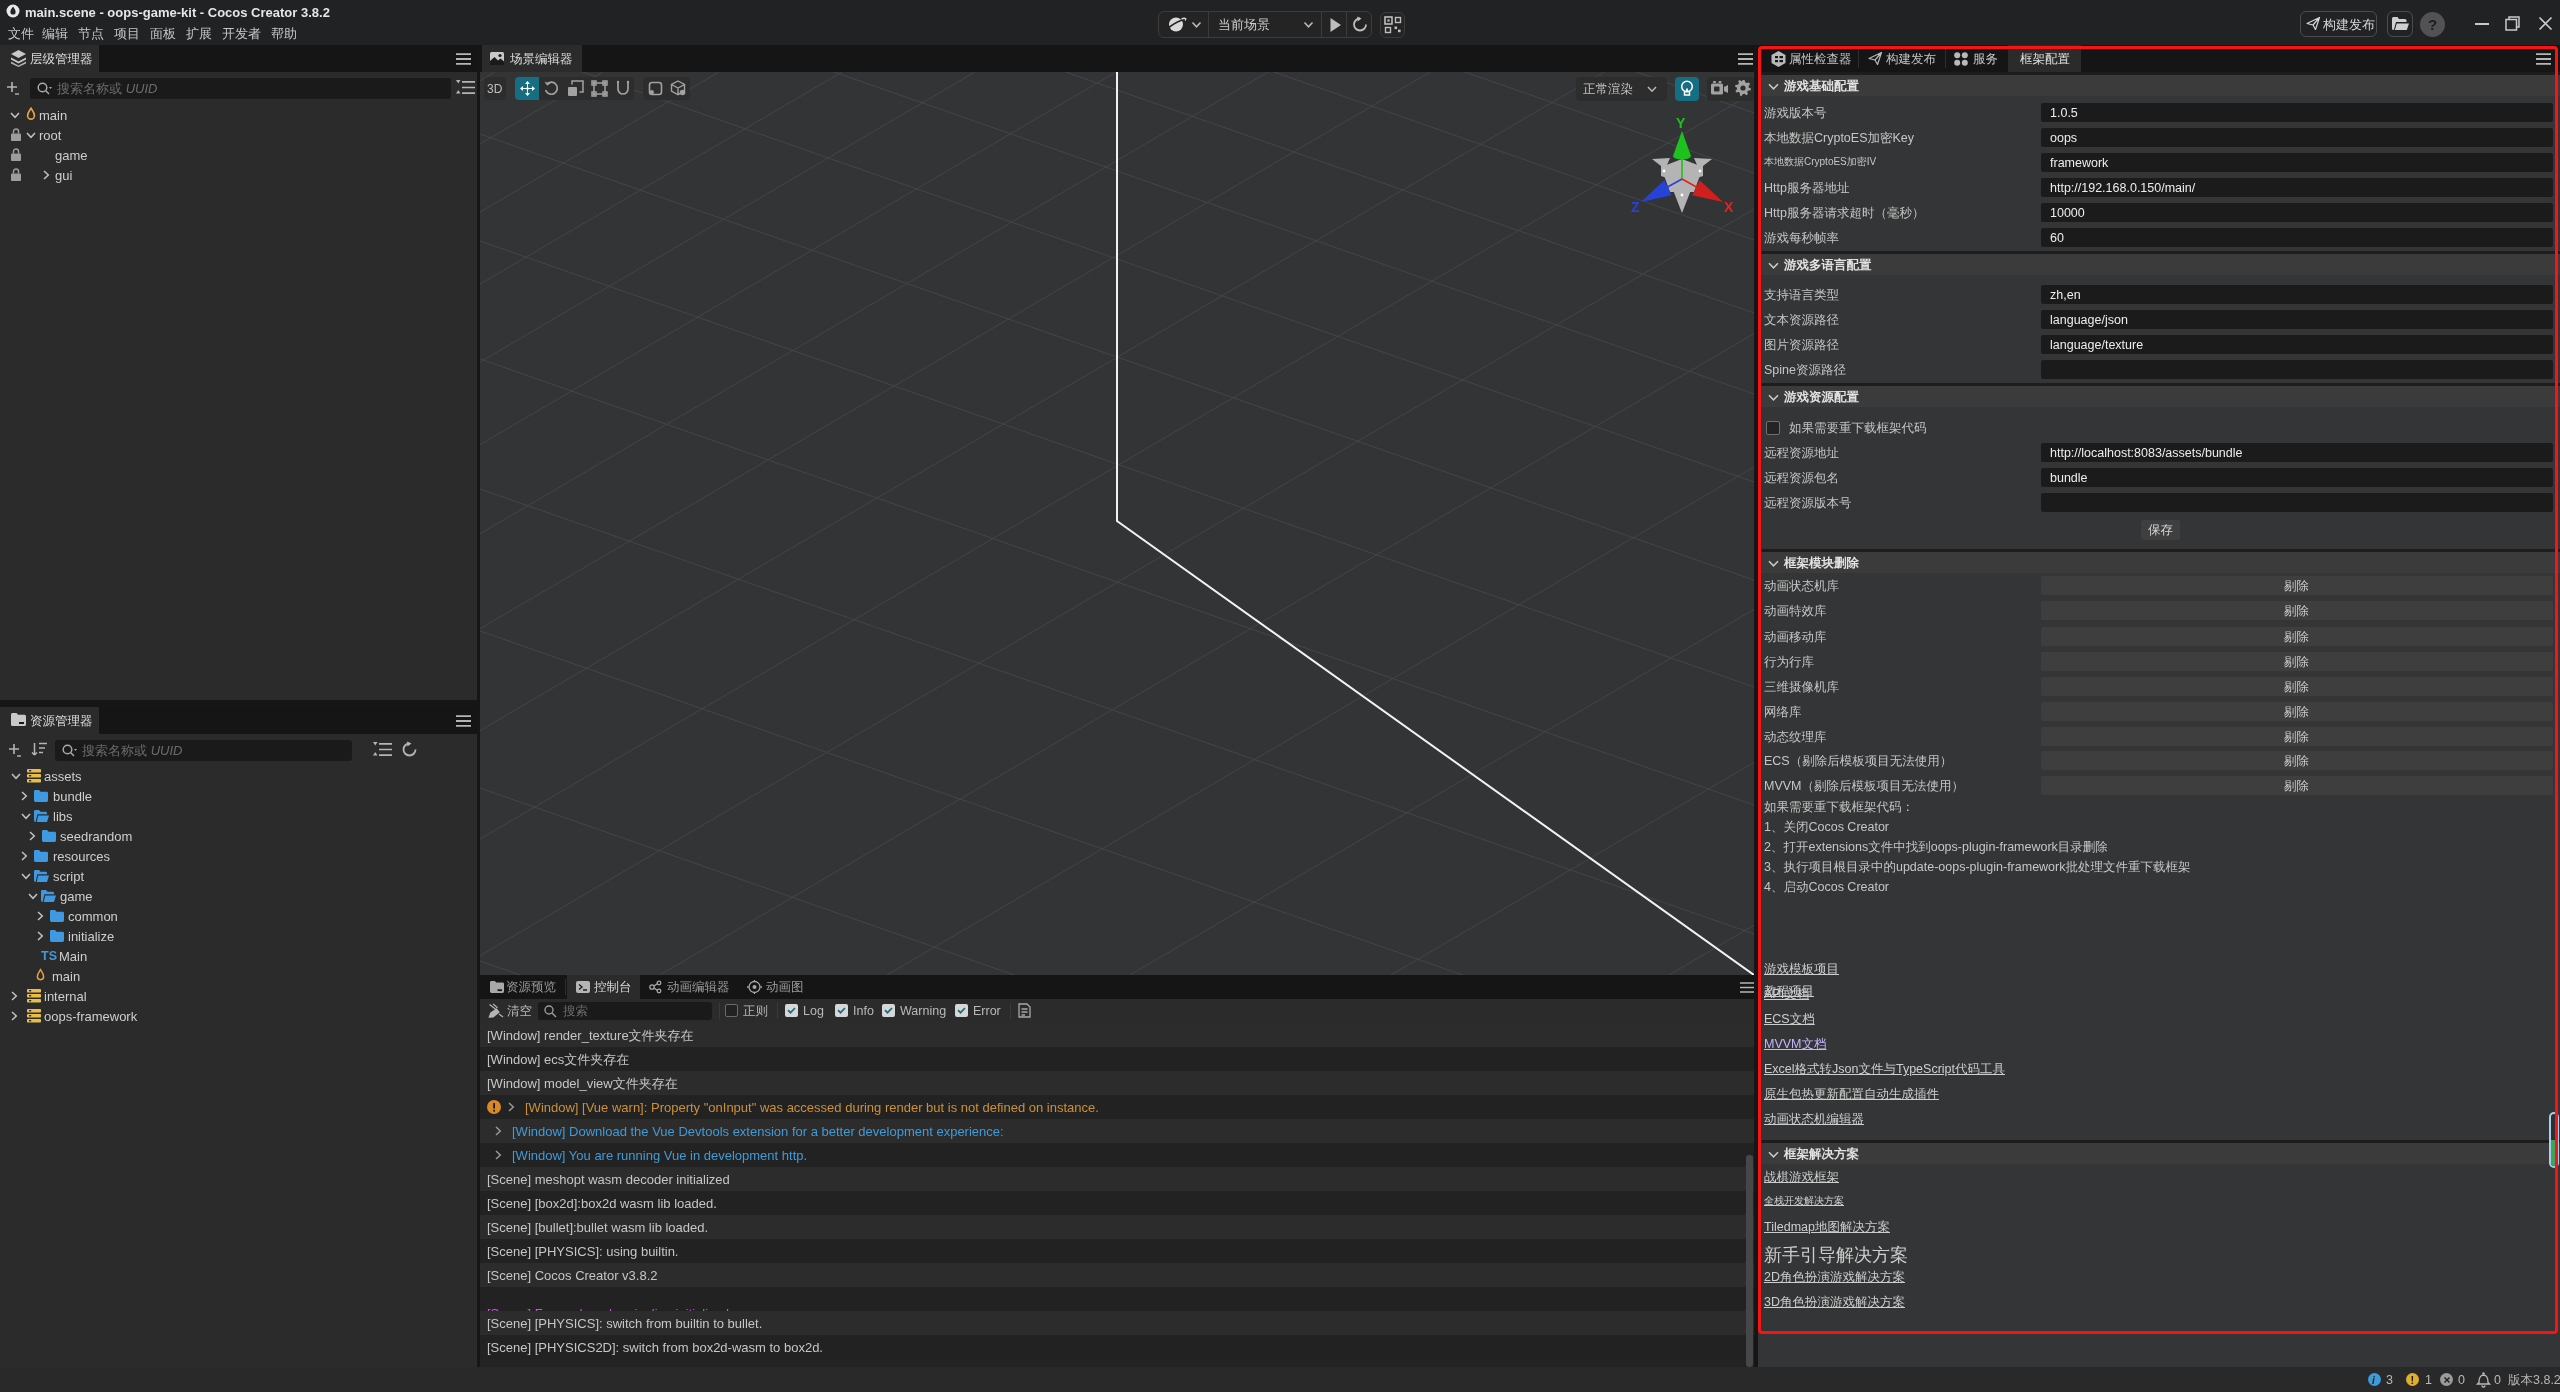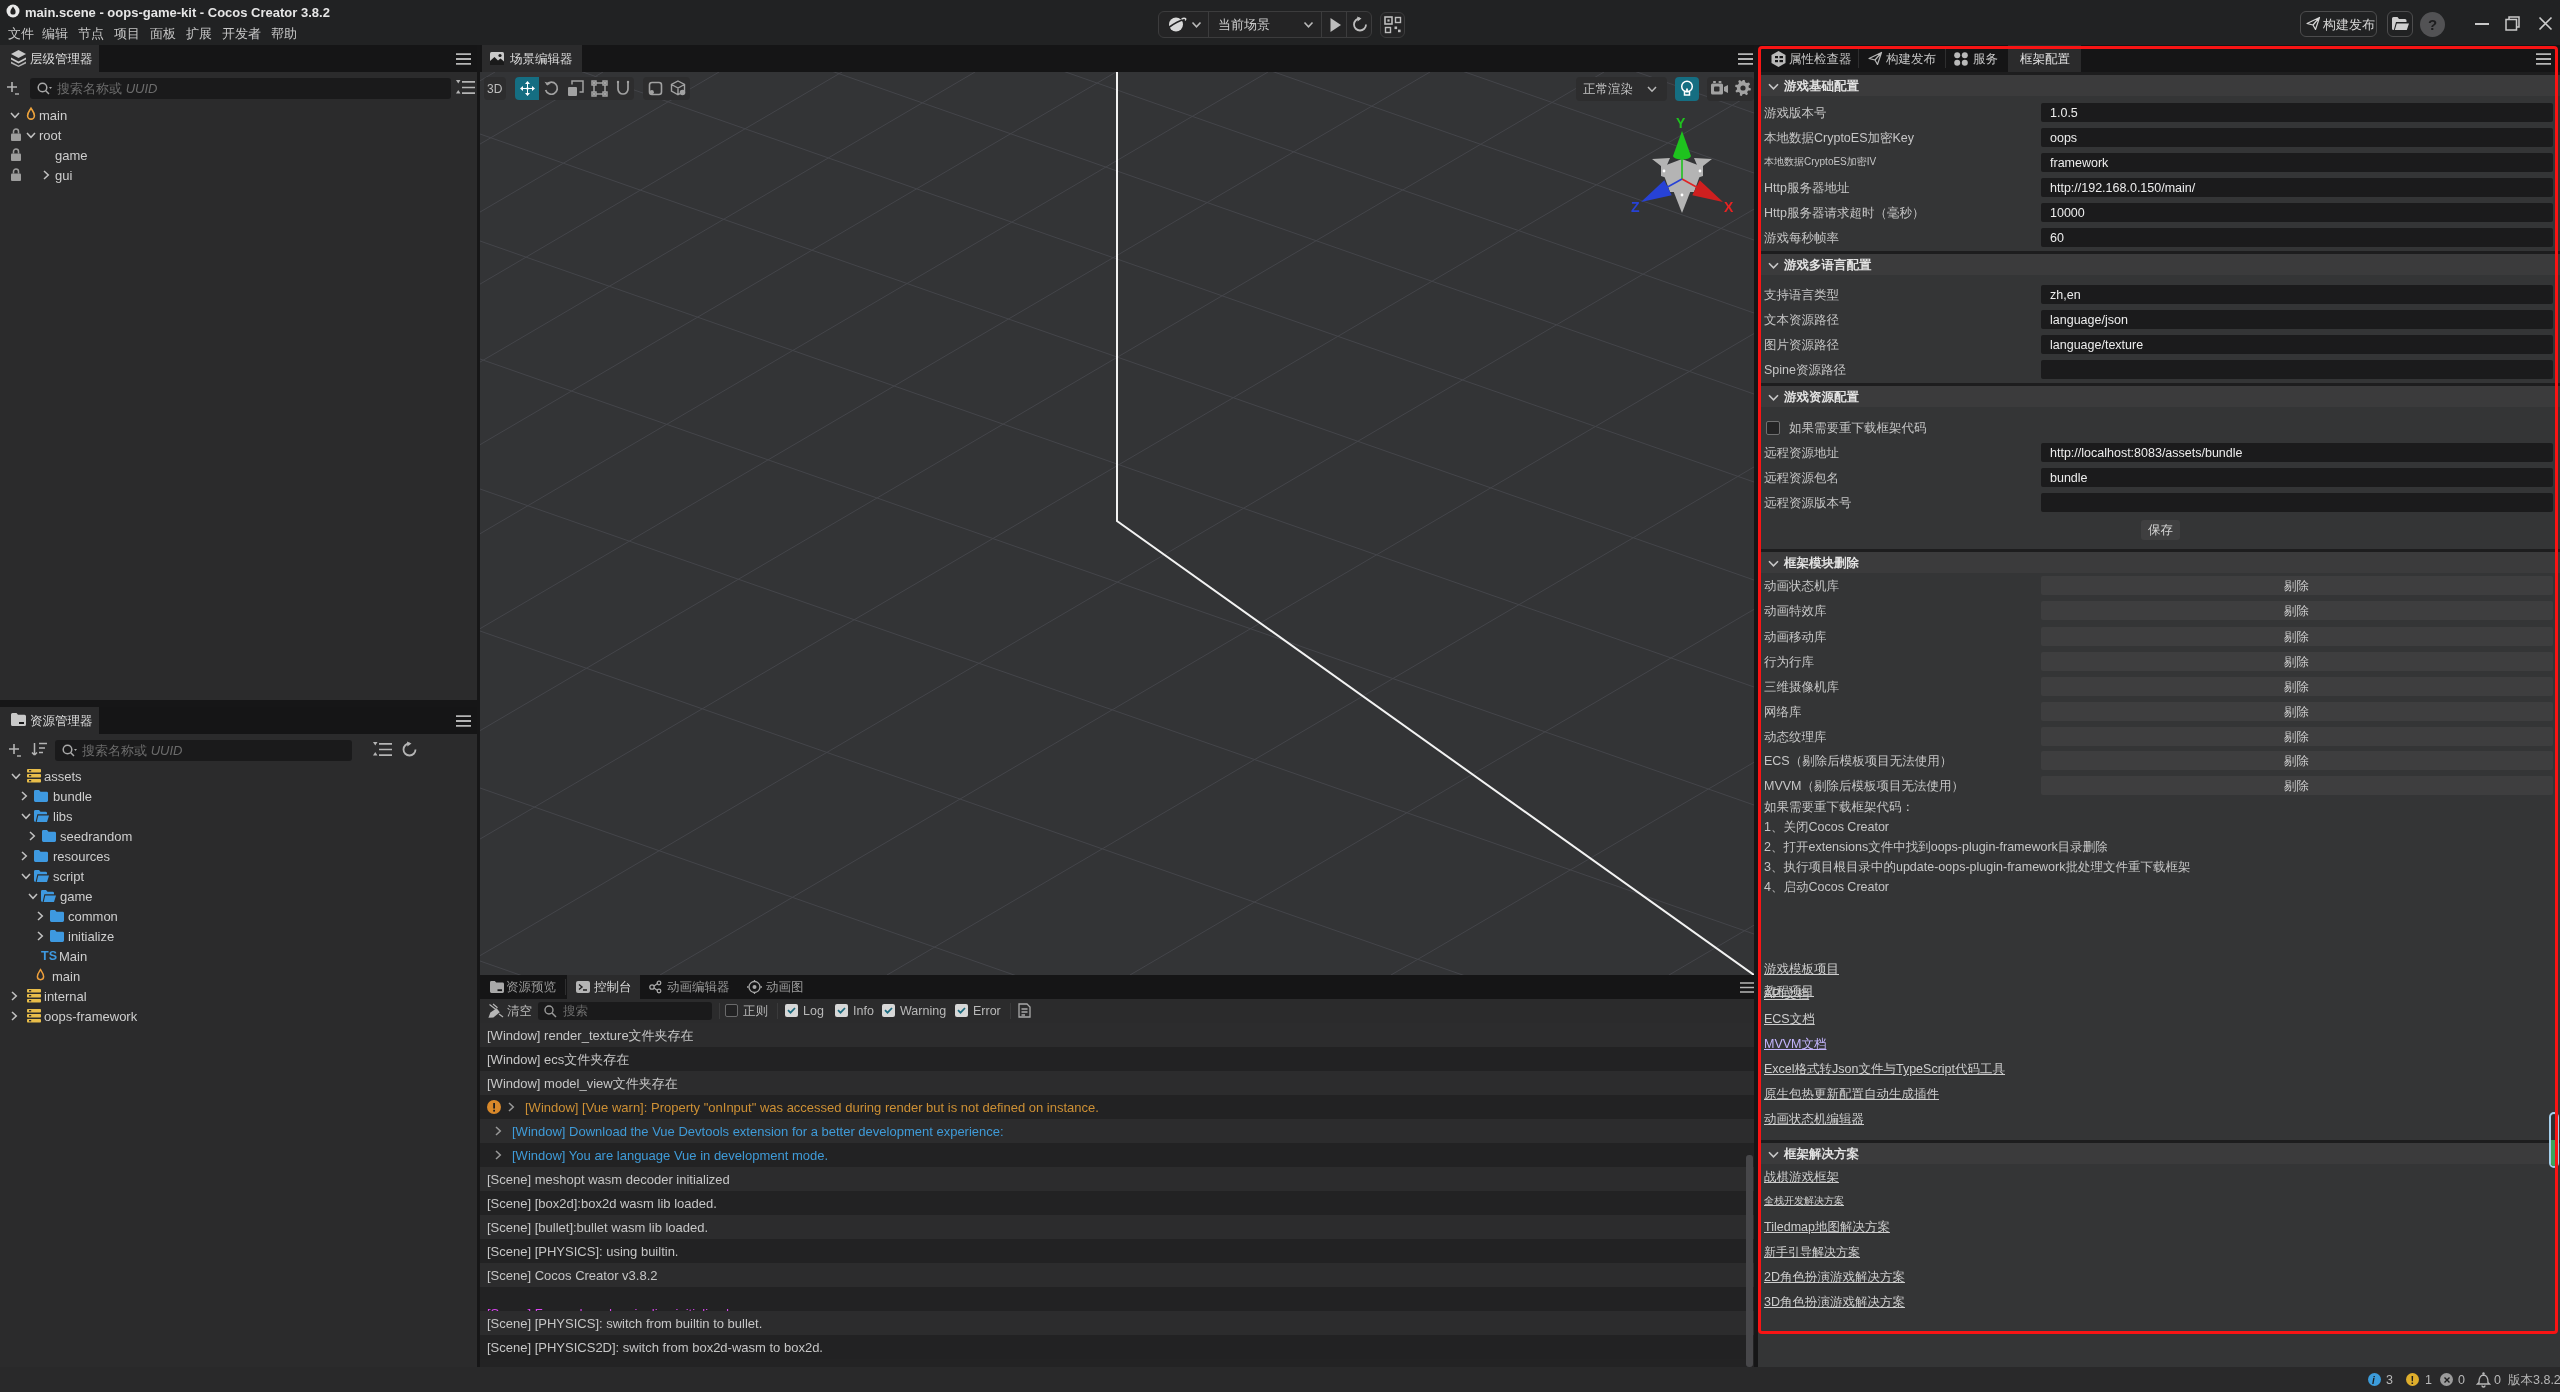--- a/index.html
+++ b/index.html
@@ -575,21 +575,21 @@
     <div class="abs" style="left:0;top:96px;width:1274px;height:24px;background:#2c2c2d">
     <svg class="abs" style="left:15px;top:7px" width="7" height="10" viewBox="0 0 7 10">
             <path d="M1 1 L5.3 5 L1 9" stroke="#999" stroke-width="1.5" fill="none"></path>
           </svg>
     <div class="txt" style="left:32px;top:6px;color:#3f9bd8">[Window] Download the Vue Devtools extension for a better development experience:</div>
     </div>
     <div class="abs" style="left:0;top:120px;width:1274px;height:24px;background:#222223">
     <svg class="abs" style="left:15px;top:7px" width="7" height="10" viewBox="0 0 7 10">
             <path d="M1 1 L5.3 5 L1 9" stroke="#999" stroke-width="1.5" fill="none"></path>
           </svg>
-    <div class="txt" style="left:32px;top:6px;color:#3f9bd8">[Window] You are language Vue in development mode.</div>
+    <div class="txt" style="left:32px;top:6px;color:#3f9bd8">[Window] You are running Vue in development http.</div>
     </div>
     <div class="abs" style="left:0;top:144px;width:1274px;height:24px;background:#2c2c2d">
     <div class="txt" style="left:7px;top:6px;color:#c6c6c6">[Scene] meshopt wasm decoder initialized</div>
     </div>
     <div class="abs" style="left:0;top:168px;width:1274px;height:24px;background:#222223">
     <div class="txt" style="left:7px;top:6px;color:#c6c6c6">[Scene] [box2d]:box2d wasm lib loaded.</div>
     </div>
     <div class="abs" style="left:0;top:192px;width:1274px;height:24px;background:#2c2c2d">
     <div class="txt" style="left:7px;top:6px;color:#c6c6c6">[Scene] [bullet]:bullet wasm lib loaded.</div>
     </div>
@@ -797,21 +797,21 @@
           <path d="M1 1.2 L5.5 5.8 L10 1.2" stroke="#c8c8c8" stroke-width="1.6" fill="none"></path>
         </svg>
     <div class="txt" style="left:26px;top:5px;font-weight:bold;color:#e2e2e2;font-size:12.5px">框架解决方案</div>
       </div>
   <div class="txt" style="left:6px;top:1126px;color:#cecece;font-size:12.5px;text-decoration:underline">战棋游戏框架</div>
 
   <div class="txt" style="left:6px;top:1151px;color:#cecece;font-size:10px;text-decoration:underline">全栈开发解决方案</div>
 
   <div class="txt" style="left:6px;top:1176px;color:#cecece;font-size:12.5px;text-decoration:underline">Tiledmap地图解决方案</div>
 
-  <div class="txt" style="left:6px;top:1201px;color:#cecece;font-size:12px;text-decoration:underline">新手引导解决方案</div>
+  <div class="txt" style="left:6px;top:1201px;color:#cecece;font-size:18px;">新手引导解决方案</div>
 
   <div class="txt" style="left:6px;top:1226px;color:#cecece;font-size:12.5px;text-decoration:underline">2D角色扮演游戏解决方案</div>
 
   <div class="txt" style="left:6px;top:1251px;color:#cecece;font-size:12.5px;text-decoration:underline">3D角色扮演游戏解决方案</div>
 
   <div class="abs" style="left:791px;top:1067px;width:10px;height:56px;border:2px solid #a5d0ee;border-radius:5px;background:#2f2f30">
         <div class="abs" style="left:0;top:26px;width:6px;height:26px;background:#3da45a;border-radius:0 0 3px 3px"></div>
       </div>
 </div>
 

